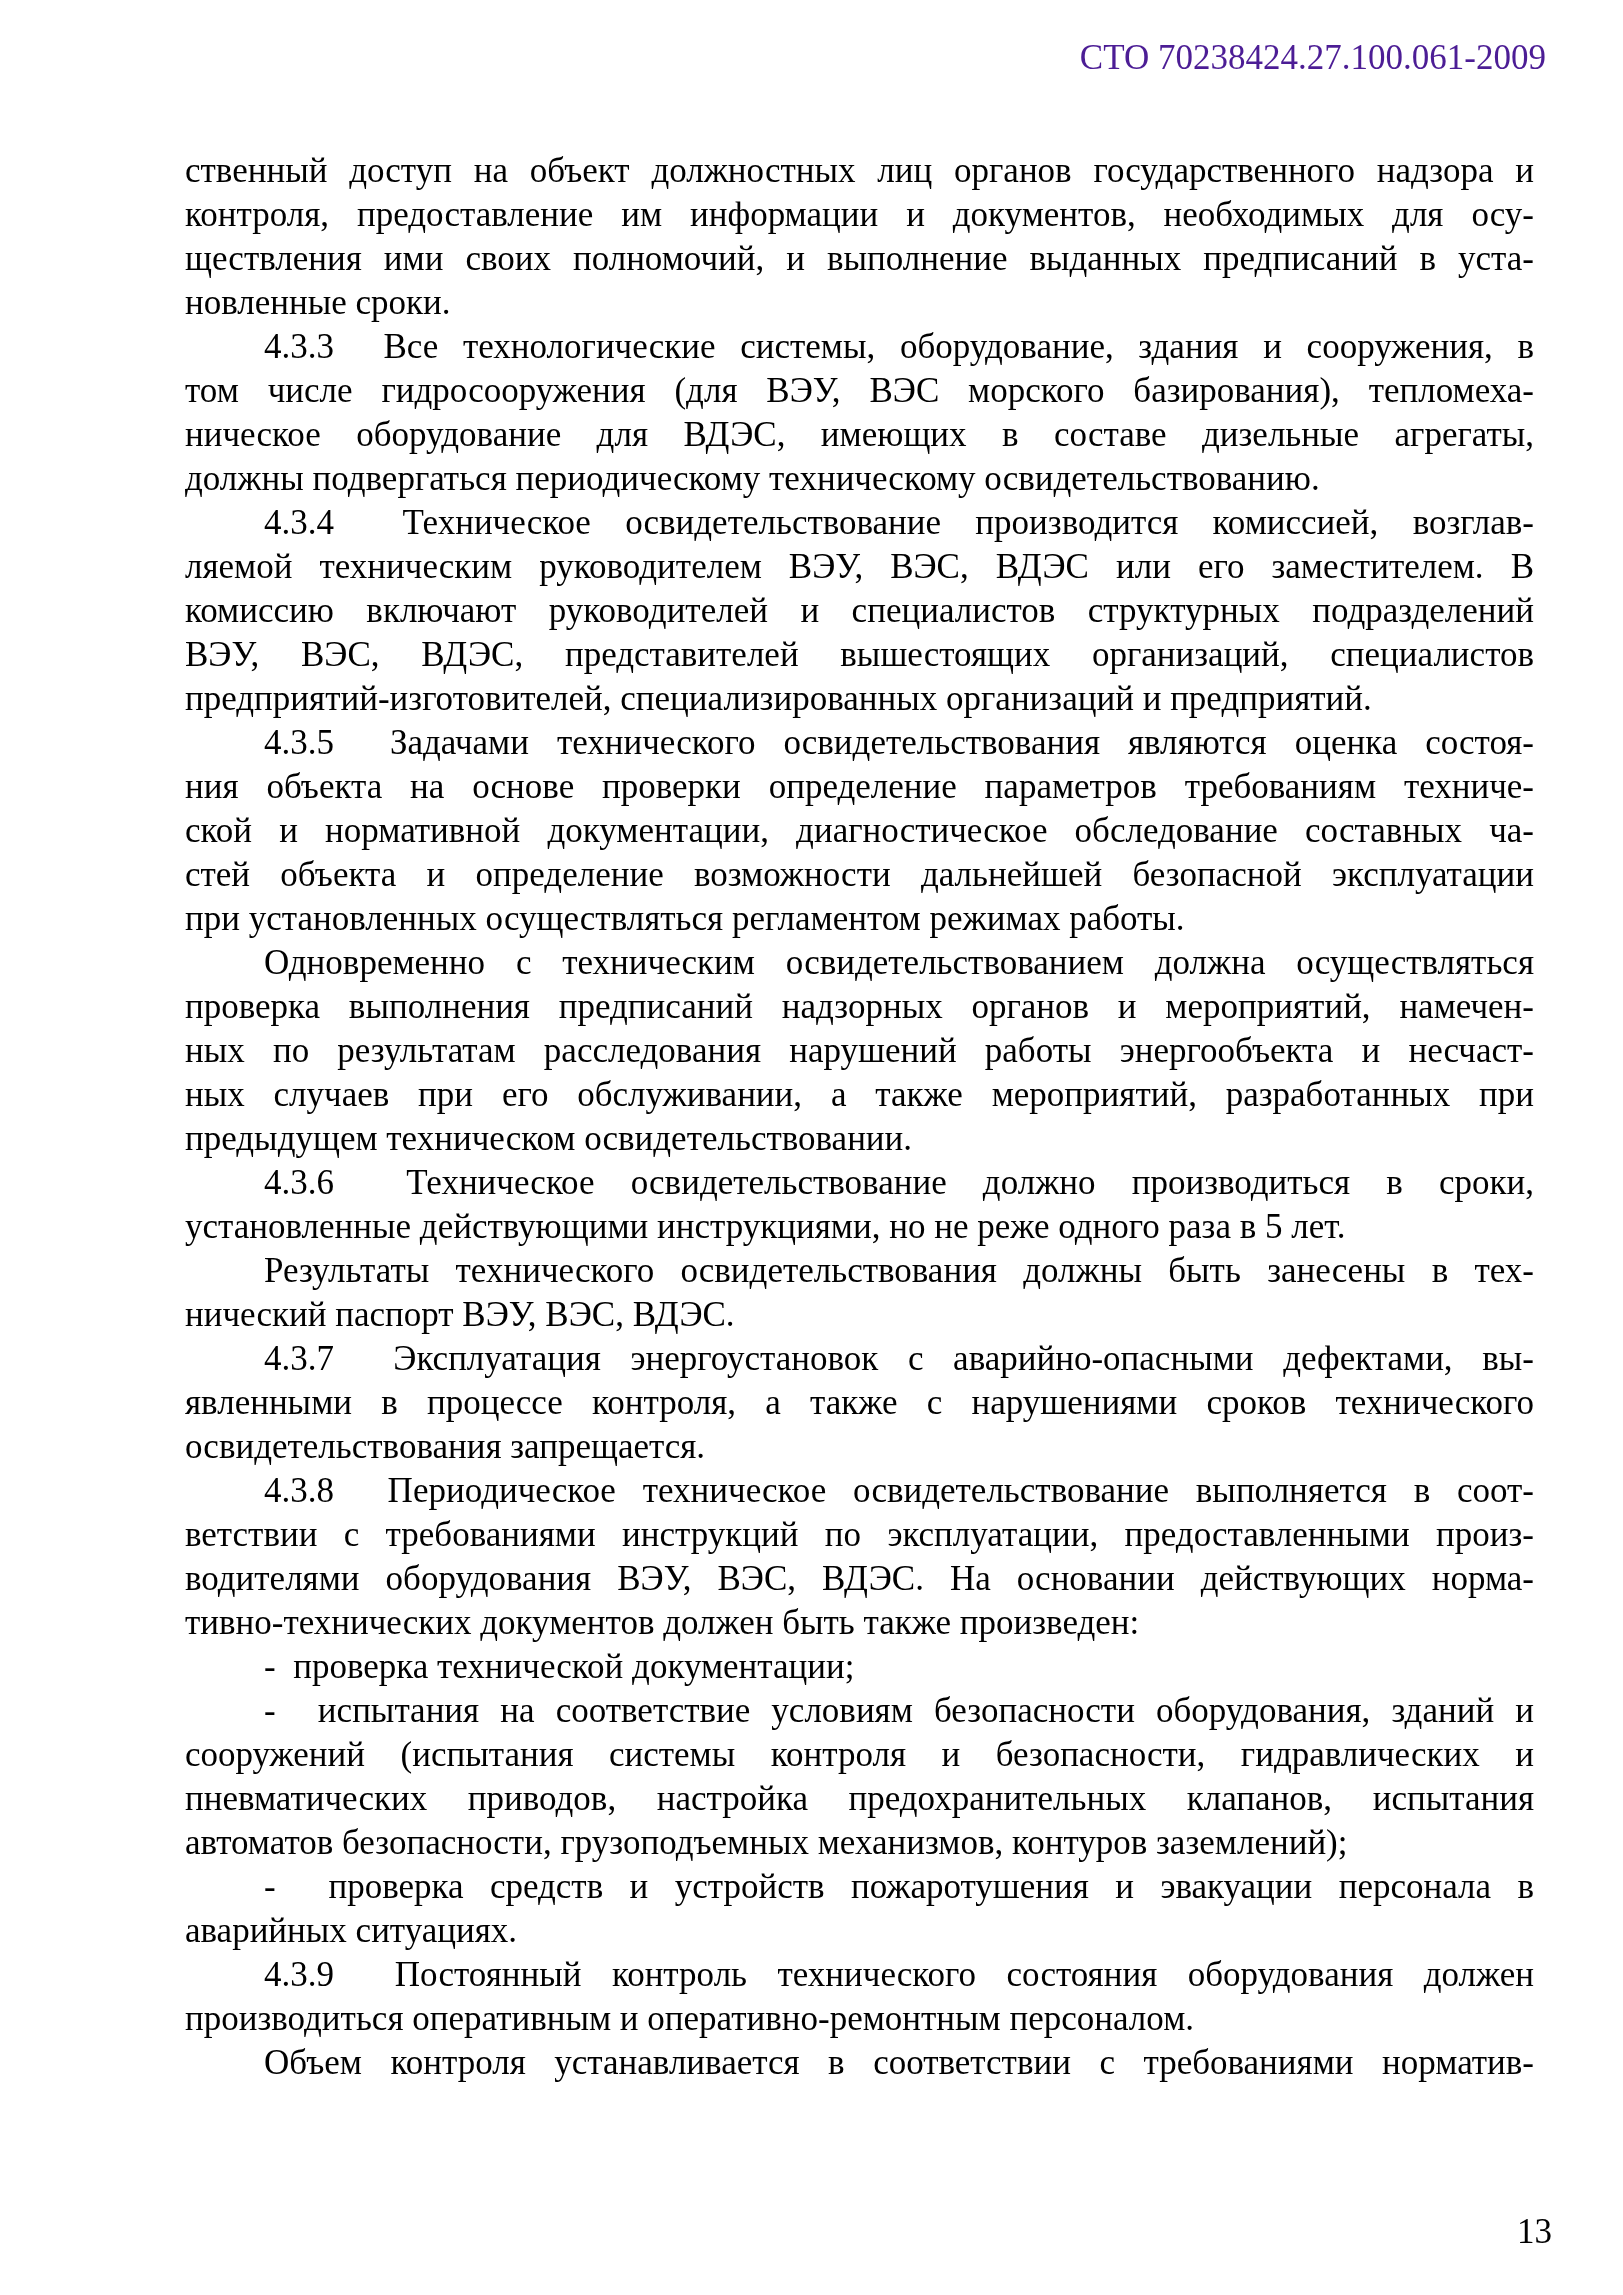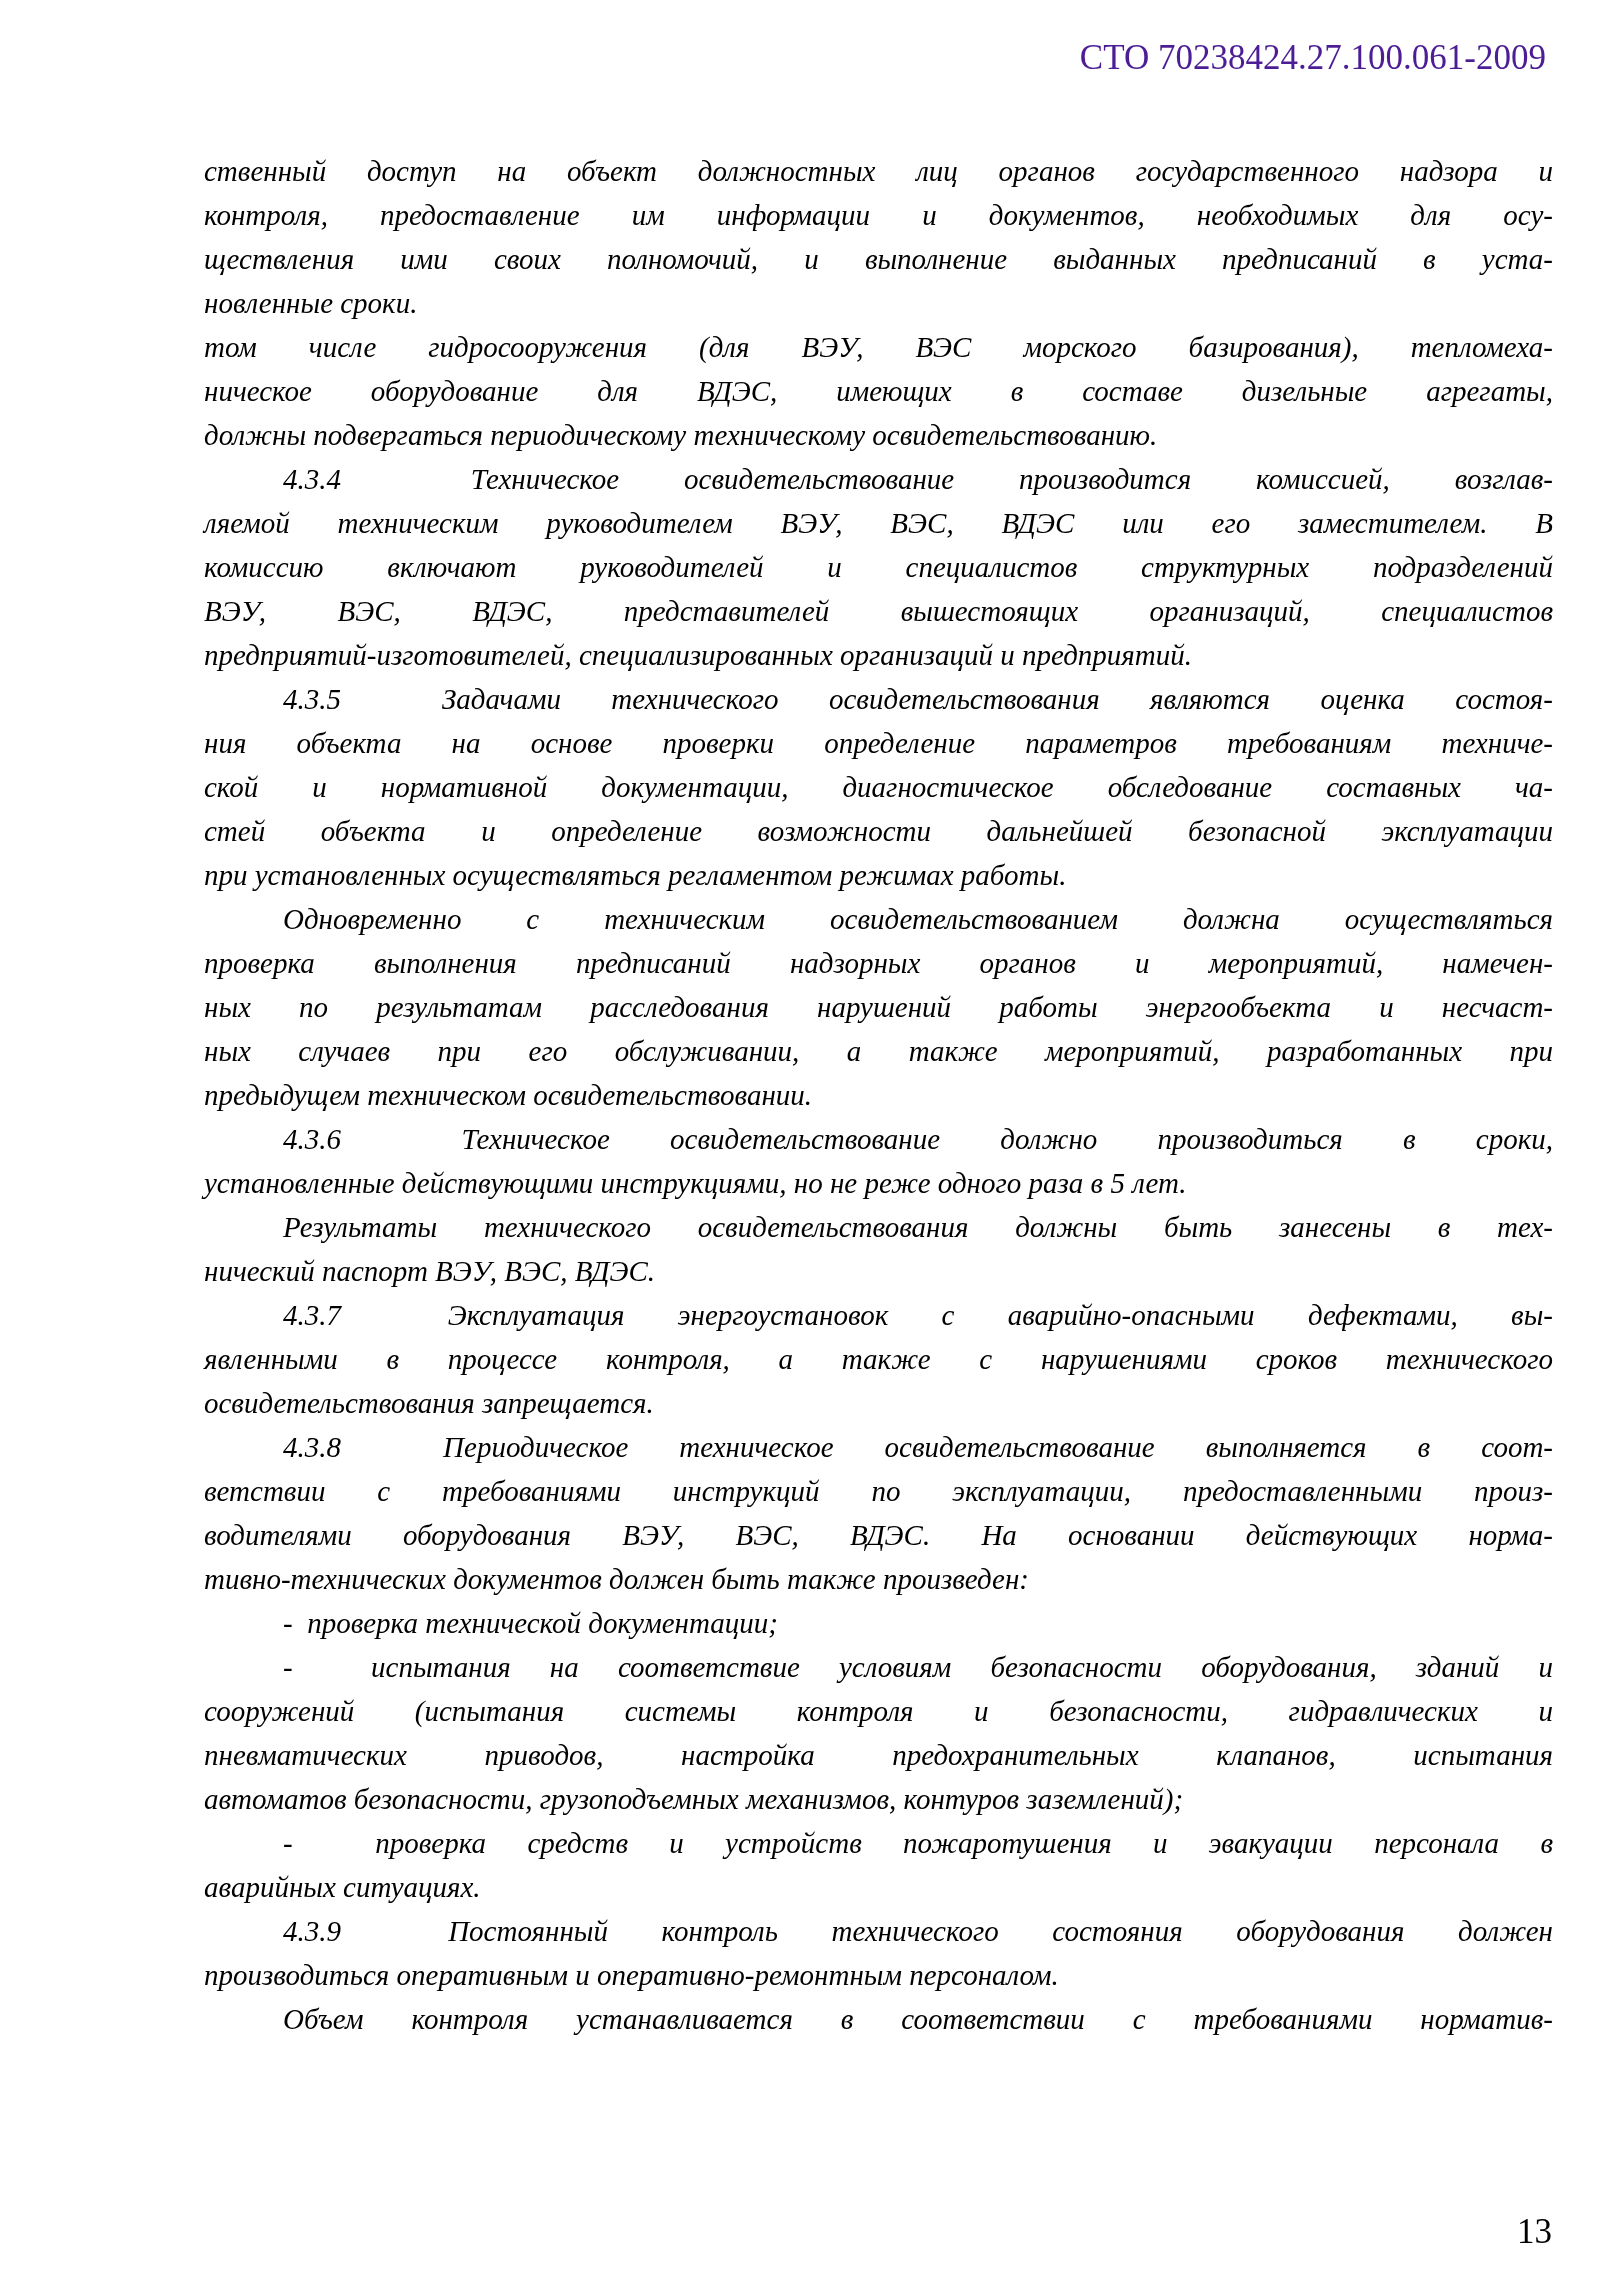--- a/index.html
+++ b/index.html
@@ -21,26 +21,25 @@
     top: 38px;
     right: 77px;
     font-size: 35px;
     line-height: 39px;
     white-space: nowrap;
     color: #4c1d95;
   }
   .body-text {
     position: absolute;
     top: 149px;
-    left: 204px;
+    left: 185px;
     width: 1349px;
-    font-size: 29px;
+    font-size: 35px;
     line-height: 44px;
     color: #000000;
-    font-style: italic;
   }
   .para {
     margin: 0;
     padding: 0;
   }
   .ln {
     min-height: 44px;
     text-align: left;
     white-space: normal;
   }
@@ -77,20 +76,21 @@
   <div class="body-text">
 
     <div class="para">
       <div class="ln j">ственный доступ на объект должностных лиц органов государственного надзора и</div>
       <div class="ln j">контроля, предоставление им информации и документов, необходимых для осу-</div>
       <div class="ln j">ществления ими своих полномочий, и выполнение выданных предписаний в уста-</div>
       <div class="ln">новленные сроки.</div>
     </div>
 
     <div class="para">
+      <div class="ln ind j">4.3.3&nbsp;&nbsp;Все технологические системы, оборудование, здания и сооружения, в</div>
       <div class="ln j">том числе гидросооружения (для ВЭУ, ВЭС морского базирования), тепломеха-</div>
       <div class="ln j">ническое оборудование для ВДЭС, имеющих в составе дизельные агрегаты,</div>
       <div class="ln">должны подвергаться периодическому техническому освидетельствованию.</div>
     </div>
 
     <div class="para">
       <div class="ln ind j">4.3.4&nbsp;&nbsp;Техническое освидетельствование производится комиссией, возглав-</div>
       <div class="ln j">ляемой техническим руководителем ВЭУ, ВЭС, ВДЭС или его заместителем. В</div>
       <div class="ln j">комиссию включают руководителей и специалистов структурных подразделений</div>
       <div class="ln j">ВЭУ, ВЭС, ВДЭС, представителей вышестоящих организаций, специалистов</div>

